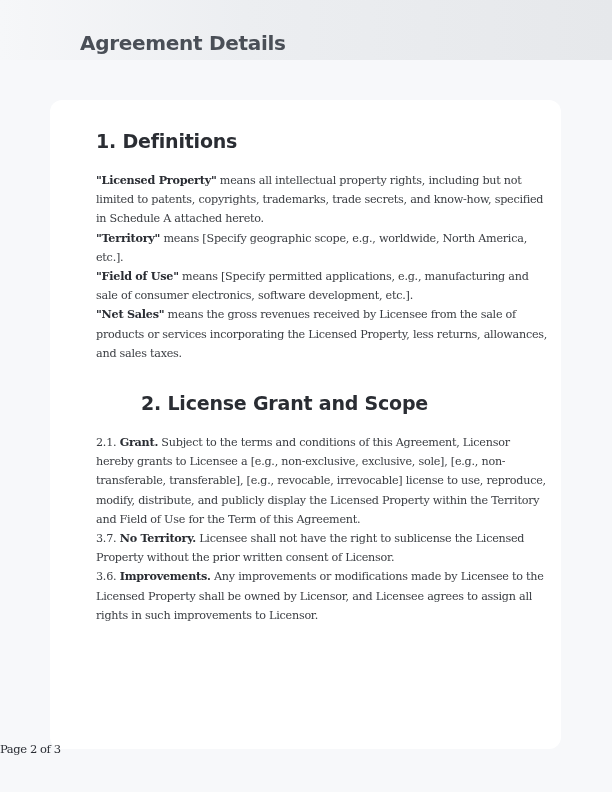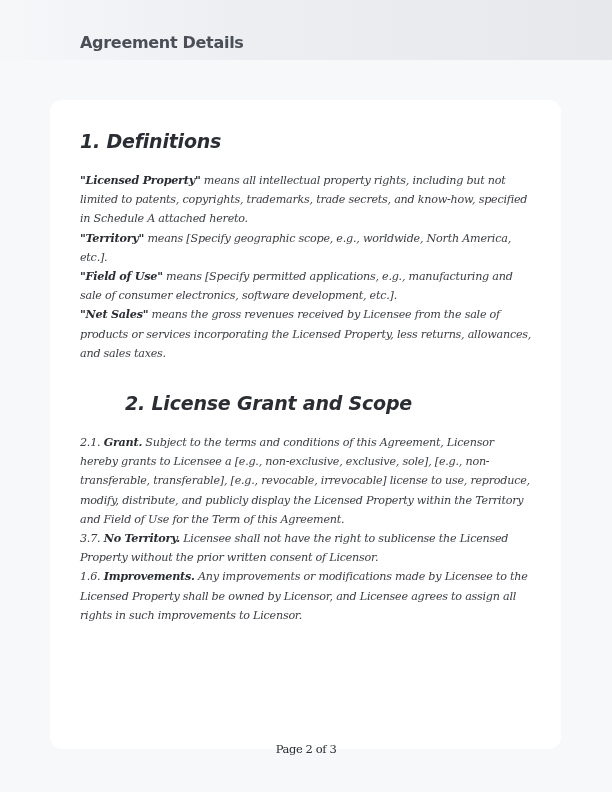--- a/index.html
+++ b/index.html
@@ -11,35 +11,34 @@
     }
     .header {
       position: absolute; left: 0; top: 0;
       width: 612px; height: 60px;
       background: linear-gradient(90deg, #f6f7f9 0%, #eceef1 40%, #e6e8eb 100%);
     }
     .header-title {
       position: absolute; left: 80px; top: 28px;
       font-family: "DejaVu Sans", sans-serif;
       font-weight: bold;
-      font-size: 16px;
+      font-size: 20px;
       letter-spacing: -0.3px;
       color: #4a4f57;
       line-height: 30px;
     }
     .card {
       position: absolute; left: 50px; top: 100px;
       width: 511px; height: 649px;
       background: #ffffff;
       border-radius: 12px;
     }
     .content {
-      position: absolute; left: 80px; top: 126px;
+      position: absolute; left: 96px; top: 126px;
       width: 452px;
-      font-style: italic;
     }
     .section-title {
       font-family: "DejaVu Sans", sans-serif;
       font-weight: bold;
       font-size: 19px;
       color: #2a2d33;
       letter-spacing: -0.2px;
       line-height: 30px;
       margin-bottom: 15px;
     }
@@ -47,21 +46,21 @@
     .para {
       font-family: "DejaVu Serif", serif;
       font-size: 11.2px;
       line-height: 19.2px;
       color: #3a3d42;
       letter-spacing: -0.25px;
     }
     .para b { color: #2a2d33; }
     .footer {
       position: absolute; left: 0; top: 740px;
-      width: 612px; text-align: center;
+      width: 612px; text-align: left;
       font-family: "DejaVu Serif", serif;
       font-size: 11.5px;
       letter-spacing: -0.4px;
       color: #2a2d33;
       line-height: 18px;
     }
   </style>
 </head>
 <body>
 
@@ -78,18 +77,18 @@
     <p class="para"><b>"Licensed Property"</b><span> means all intellectual property rights, including but not limited to patents, copyrights, trademarks, trade secrets, and know-how, specified in Schedule A attached hereto.</span></p>
     <p class="para"><b>"Territory"</b><span> means [Specify geographic scope, e.g., worldwide, North America, etc.].</span></p>
     <p class="para"><b>"Field of Use"</b><span> means [Specify permitted applications, e.g., manufacturing and sale of consumer electronics, software development, etc.].</span></p>
     <p class="para"><b>"Net Sales"</b><span> means the gross revenues received by Licensee from the sale of products or services incorporating the Licensed Property, less returns, allowances, and sales taxes.</span></p>
   </section>
 
   <section>
     <h2 class="section-title second">2. License Grant and Scope</h2>
     <p class="para"><span>2.1. </span><b>Grant.</b><span> Subject to the terms and conditions of this Agreement, Licensor hereby grants to Licensee a [e.g., non-exclusive, exclusive, sole], [e.g., non-transferable, transferable], [e.g., revocable, irrevocable] license to use, reproduce, modify, distribute, and publicly display the Licensed Property within the Territory and Field of Use for the Term of this Agreement.</span></p>
     <p class="para"><span>3.7. </span><b>No Territory.</b><span> Licensee shall not have the right to sublicense the Licensed Property without the prior written consent of Licensor.</span></p>
-    <p class="para"><span>1.6. </span><b>Improvements.</b><span> Any improvements or modifications made by Licensee to the Licensed Property shall be owned by Licensor, and Licensee agrees to assign all rights in such improvements to Licensor.</span></p>
+    <p class="para"><span>3.6. </span><b>Improvements.</b><span> Any improvements or modifications made by Licensee to the Licensed Property shall be owned by Licensor, and Licensee agrees to assign all rights in such improvements to Licensor.</span></p>
   </section>
 
 </div>
 
 <div class="footer">Page 2 of 3</div>
 
 </body></html>

